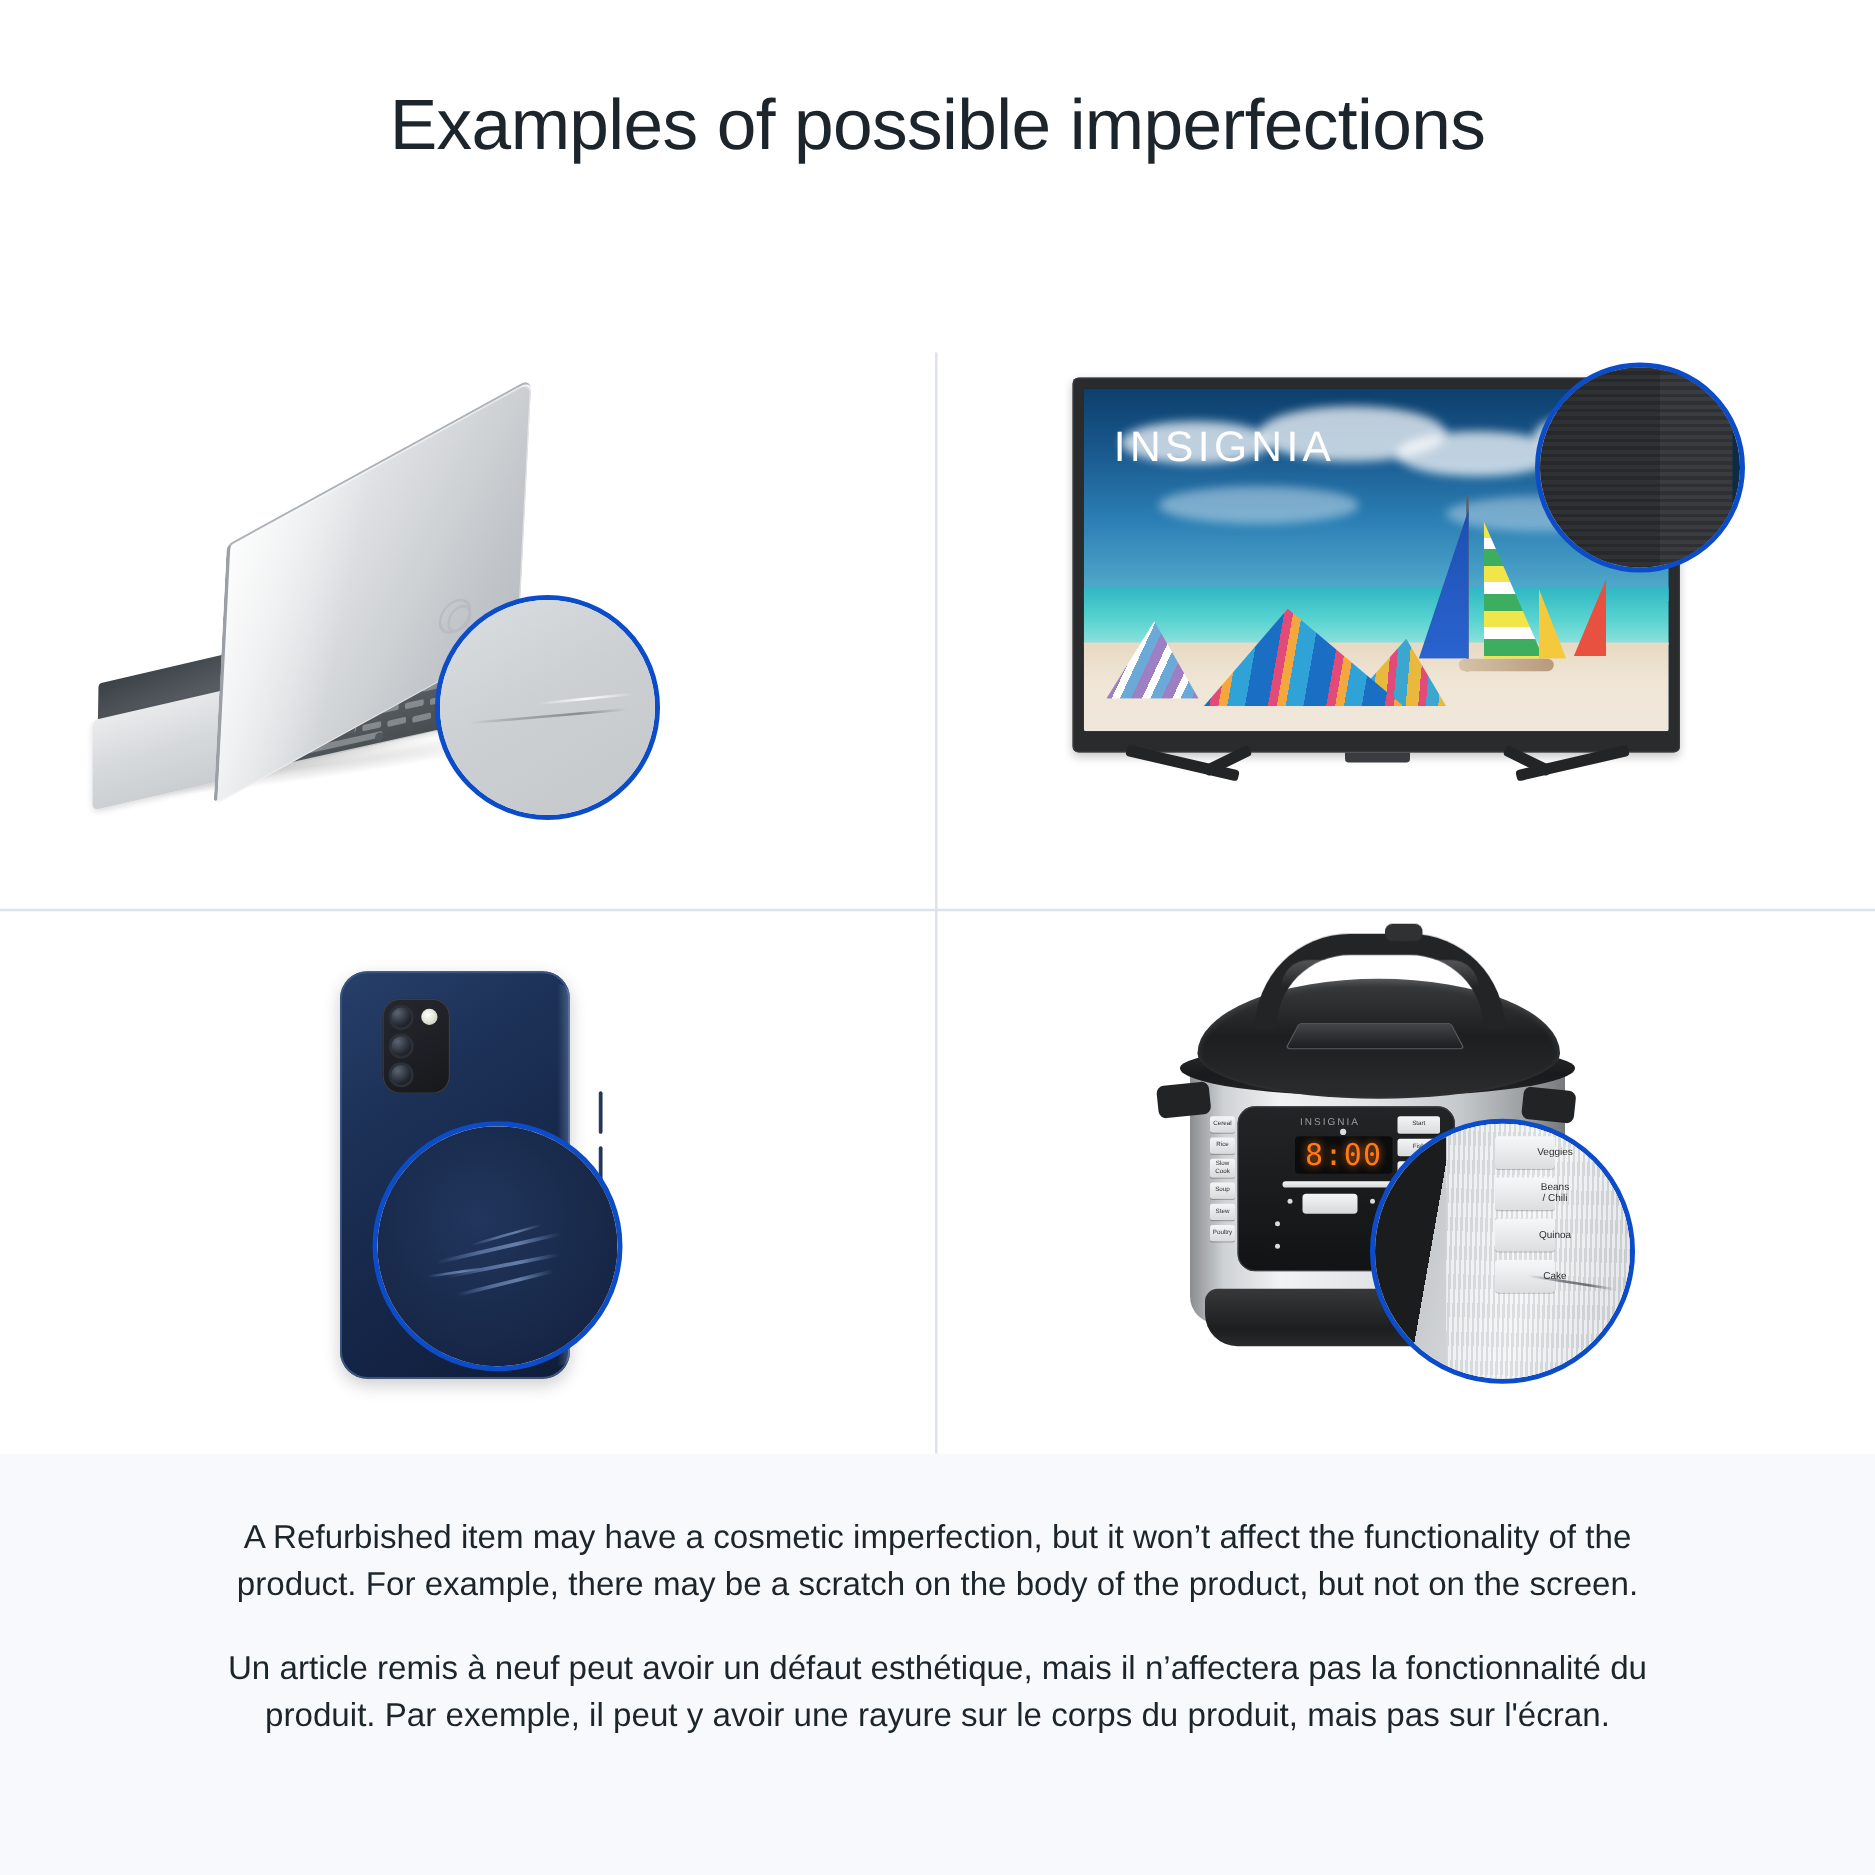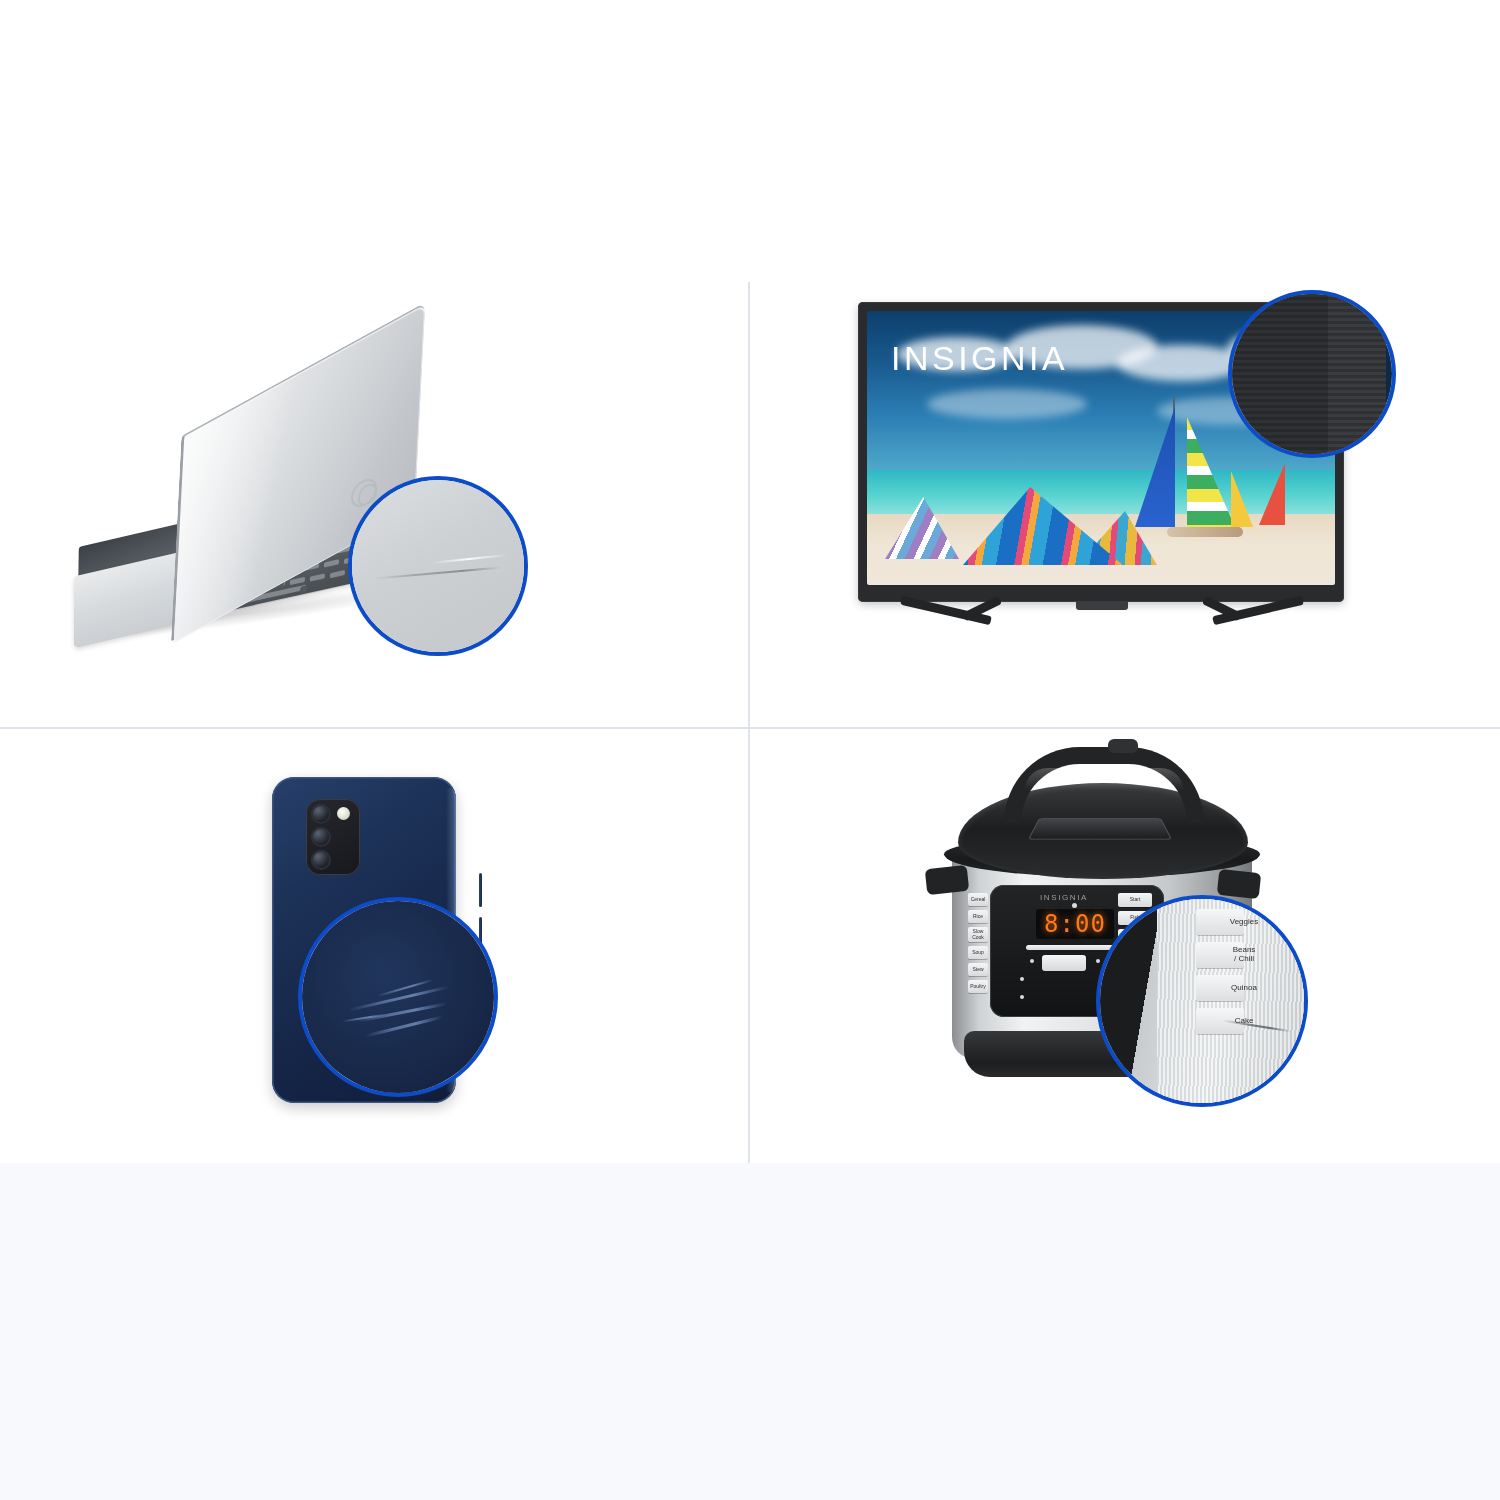--- a/index.html
+++ b/index.html
@@ -334,20 +334,21 @@
     font-size: 26.5px; line-height: 1.42; color: #1d252c; font-weight:400;
   }
   .footer p + p { margin-top: 30px; }
 </style>
 </head>
 <body>
 
 <div class="page">
 
   <div class="header">
+    <h1>Examples of possible imperfections</h1>
   </div>
 
   <div class="grid">
     <div class="vdiv"></div>
     <div class="hdiv"></div>
 
     <div class="cell cell-tl">
       <div class="stage">
         <div class="lap-wrap">
           <div class="lap-shadow"></div>
@@ -527,15 +528,17 @@
               </div>
               <div class="mag-pc-scratch"></div>
             </div>
           </div>
         </div>
       </div>
     </div>
   </div>
 
   <div class="footer">
+    <p>A Refurbished item may have a cosmetic imperfection, but it won’t affect the functionality of the product. For example, there may be a scratch on the body of the product, but not on the screen.</p>
+    <p>Un article remis à neuf peut avoir un défaut esthétique, mais il n’affectera pas la fonctionnalité du produit. Par exemple, il peut y avoir une rayure sur le corps du produit, mais pas sur l'écran.</p>
   </div>
 
 </div>
 
 </body></html>

